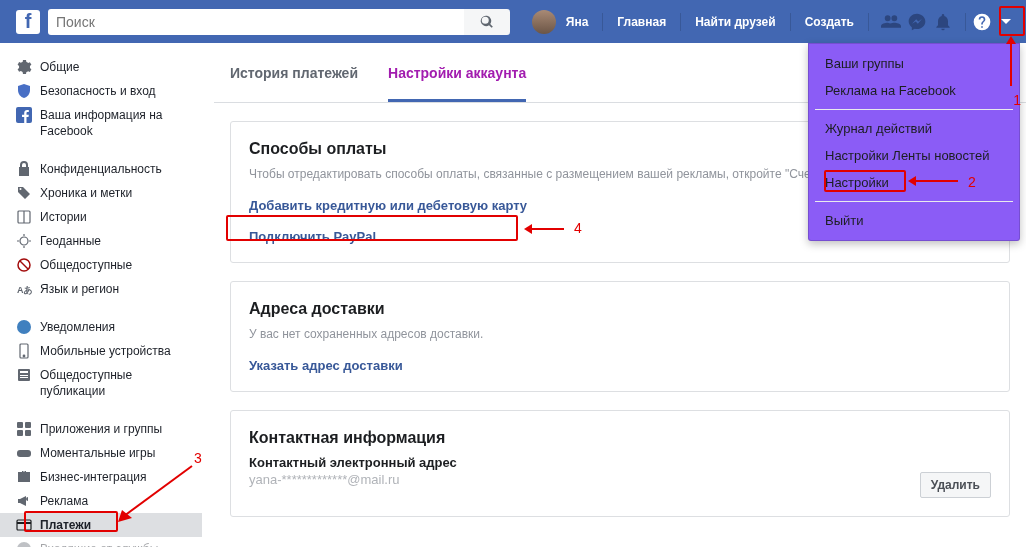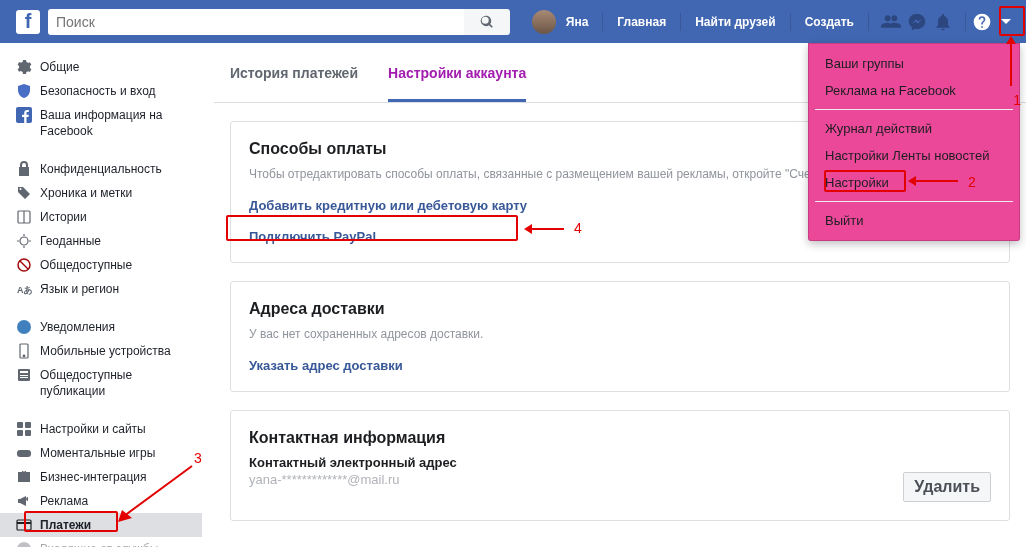--- a/index.html
+++ b/index.html
@@ -18,21 +18,21 @@
 .h-link.username { padding-left: 4px; }
 .h-icons { display: flex; align-items: center; gap: 2px; height: 100%; padding: 0 6px; }
 .h-icon { width: 24px; height: 24px; display: flex; align-items: center; justify-content: center; cursor: pointer; }
 .h-icon svg { width: 20px; height: 20px; fill: #2c467f; }
 .h-icon.light svg { fill: #fff; }
 .arrow-btn { width: 24px; height: 24px; display: flex; align-items: center; justify-content: center; cursor: pointer; margin-right: 8px; }
 .arrow-btn svg { width: 10px; height: 10px; fill: #fff; }
 .divider { width: 1px; height: 18px; background: #385898; margin: 0 4px; }
 
 
-.dropdown { position: absolute; top: 43px; right: 6px; width: 212px; background: #ec4899; border: 1px solid rgba(0,0,0,.15); border-radius: 0 0 3px 3px; box-shadow: 0 3px 8px rgba(0,0,0,.25); padding: 6px 0; z-index: 100; }
+.dropdown { position: absolute; top: 43px; right: 6px; width: 212px; background: #8b5cf6; border: 1px solid rgba(0,0,0,.15); border-radius: 0 0 3px 3px; box-shadow: 0 3px 8px rgba(0,0,0,.25); padding: 6px 0; z-index: 100; }
 .dd-item { padding: 6px 16px; font-size: 13px; color: #1c1e21; cursor: pointer; }
 .dd-sep { height: 1px; background: #e9ebee; margin: 5px 6px; }
 
 
 .page { display: flex; }
 .sidebar { width: 206px; padding: 12px 4px 12px 0; }
 .sb-item { display: flex; align-items: center; padding: 4px 8px 4px 16px; cursor: pointer; height: 24px; font-size: 12px; color: #1d2129; }
 .sb-item.multiline { height: auto; align-items: flex-start; padding-top: 4px; padding-bottom: 4px; }
 .sb-item.active { background: #dddfe2; font-weight: 700; }
 .sb-icon { width: 16px; height: 16px; margin-right: 8px; flex-shrink: 0; display: flex; align-items: center; justify-content: center; }
@@ -46,21 +46,21 @@
 .tab.active { color: #a21caf; border-bottom-color: #4267b2; }
 .tab svg { width: 12px; height: 12px; fill: #616770; }
 
 .card { border: 1px solid #dddfe2; border-radius: 3px; margin: 18px 16px 0 16px; padding: 18px 18px; background: #fff; }
 .card h3 { font-size: 16px; font-weight: 600; color: #1c1e21; margin-bottom: 8px; }
 .card .subtitle { color: #90949c; font-size: 12px; margin-bottom: 16px; line-height: 16px; }
 .link { color: #385898; font-size: 13px; font-weight: 600; cursor: pointer; display: block; margin-top: 8px; }
 .link + .link { margin-top: 16px; }
 .row-email { display: flex; align-items: flex-start; margin-top: 2px; }
 .row-email .val { color: #b0b3b8; font-size: 13px; }
-.row-email button { margin-left: auto; padding: 5px 10px; background: #f5f6f7; border: 1px solid #ccd0d5; border-radius: 2px; font-size: 16px; font-weight: 600; cursor: pointer; color: #4b4f56; }
+.row-email button { margin-left: auto; padding: 5px 10px; background: #f5f6f7; border: 1px solid #ccd0d5; border-radius: 2px; font-size: 12px; font-weight: 600; cursor: pointer; color: #4b4f56; }
 .card .label { color: #1c1e21; font-size: 13px; font-weight: 600; }
 
 
 .ann-box { position: absolute; border: 2px solid #e20000; border-radius: 2px; z-index: 200; pointer-events: none; }
 .ann-num { position: absolute; color: #e20000; font-size: 14px; font-weight: 400; z-index: 201; pointer-events: none; }
 .ann-arrow { position: absolute; z-index: 201; pointer-events: none; }
 </style>
 </head>
 <body>
 
@@ -241,21 +241,21 @@
     <div class="sb-gap"></div>
     <div class="sb-item">
         <span class="sb-icon">
           <svg viewBox="0 0 16 16" fill="#616770">
             <rect x="1" y="1" width="6" height="6" rx="1"></rect>
             <rect x="9" y="1" width="6" height="6" rx="1"></rect>
             <rect x="1" y="9" width="6" height="6" rx="1"></rect>
             <rect x="9" y="9" width="6" height="6" rx="1"></rect>
           </svg>
         </span>
-        <span class="sb-label">Настройки и сайты</span>
+        <span class="sb-label">Приложения и группы</span>
       </div>
     <div class="sb-item">
         <span class="sb-icon">
           <svg viewBox="0 0 16 16" fill="#616770">
             <path d="M4 5h8a3 3 0 013 3v1a3 3 0 01-3 3H4a3 3 0 01-3-3V8a3 3 0 013-3z"></path>
           </svg>
         </span>
         <span class="sb-label">Моментальные игры</span>
       </div>
     <div class="sb-item">

